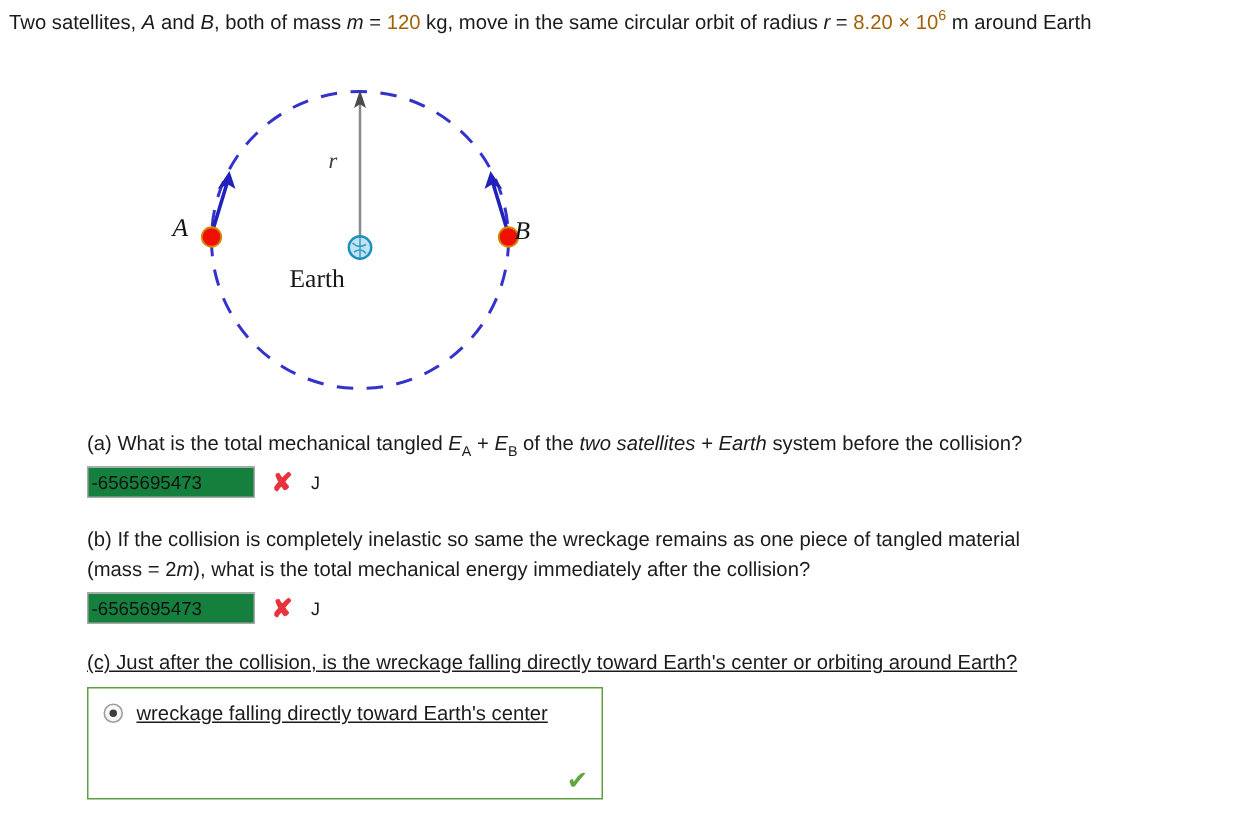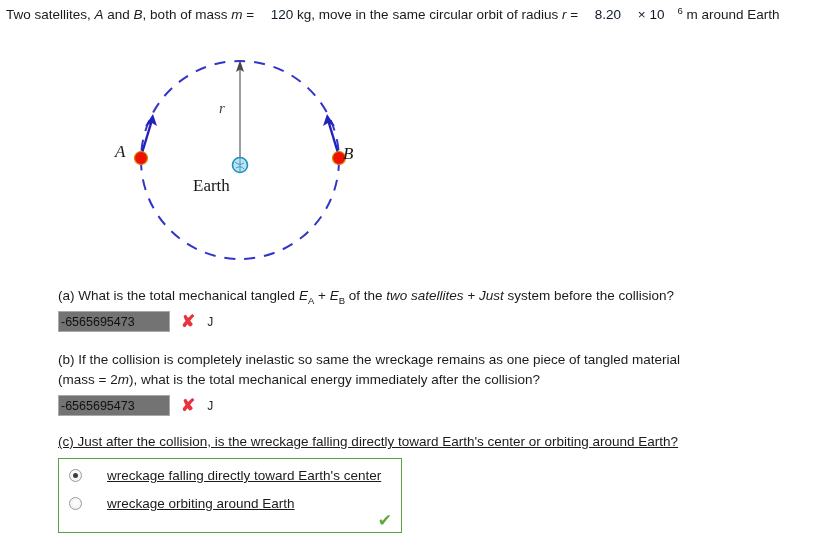--- a/index.html
+++ b/index.html
@@ -16,21 +16,21 @@
     color: #1b1b1b;
     overflow: hidden;
   }
   .intro {
     position: absolute;
     left: 6px;
     top: 4px;
     width: 818px;
     line-height: 22px;
   }
-  .red { color: #0f172a; margin-left: 13px; }
+  .red { color: #a16207; }
   .ital { font-style: italic; }
   sup.exp { font-size: 9.5px; vertical-align: super; line-height: 0; }
   sub.sb { font-size: 9.5px; vertical-align: sub; line-height: 0; }
 
   
   .figure {
     position: absolute;
     left: 95px;
     top: 56px;
     width: 290px;
@@ -83,21 +83,21 @@
 
   .answer-row {
     display: flex;
     align-items: center;
     margin-top: 5px;
   }
   .ans-input {
     width: 106px;
     height: 17px;
     border: 1px solid #a9a9a9;
-    background: #737373;
+    background: #15803d;
     font-family: "Liberation Sans", sans-serif;
     font-size: 12.5px;
     color: #111111;
     padding: 1px 2px;
     box-sizing: content-box;
     outline: none;
   }
   .mark-wrong {
     color: #e8323c;
     font-size: 17px;
@@ -119,21 +119,20 @@
     background: #ffffff;
     padding: 9px 10px 6px 10px;
     box-sizing: border-box;
     position: relative;
     height: 75px;
   }
   .choice {
     display: flex;
     align-items: center;
     margin-bottom: 13px;
-    gap: 16px;
   }
   .radio {
     width: 13px;
     height: 13px;
     border-radius: 50%;
     border: 1px solid #9a9a9a;
     background: radial-gradient(circle at 50% 40%, #ffffff 0%, #eeeeee 100%);
     margin-right: 9px;
     flex: 0 0 auto;
     position: relative;
@@ -190,21 +189,21 @@
     <circle cx="244" cy="102" r="6.5" fill="#f01000" stroke="#d78a00" stroke-width="1.2"></circle>
   </svg>
   <div class="lbl-A">A</div>
   <div class="lbl-B">B</div>
   <div class="lbl-r">r</div>
   <div class="earth-label">Earth</div>
 </div>
 
 <div class="qa">
   <div class="qtext">
-    <span>(a) What is the total mechanical tangled </span><span class="ital">E</span><sub class="sb">A</sub><span> + </span><span class="ital">E</span><sub class="sb">B</sub><span> of the </span><span class="ital">two satellites + Just</span><span> system before the collision?</span>
+    <span>(a) What is the total mechanical tangled </span><span class="ital">E</span><sub class="sb">A</sub><span> + </span><span class="ital">E</span><sub class="sb">B</sub><span> of the </span><span class="ital">two satellites + Earth</span><span> system before the collision?</span>
   </div>
   <div class="answer-row">
     <input class="ans-input" type="text" value="-6565695473" style="">
     <span class="mark-wrong">✘</span>
     <span class="unit">J</span>
   </div>
 </div>
 
 <div class="qb">
   <div class="qtext">(b) If the collision is completely inelastic so same the wreckage remains as one piece of tangled material</div>
@@ -218,19 +217,15 @@
   </div>
 </div>
 
 <div class="qc">
   <div class="qtext">(c) Just after the collision, is the wreckage falling directly toward Earth's center or orbiting around Earth?</div>
   <div class="choice-box">
     <div class="choice">
       <span class="radio checked"></span>
       <span class="choice-label">wreckage falling directly toward Earth's center</span>
     </div>
-    <div class="choice">
-      <span class="radio"></span>
-      <span class="choice-label">wreckage orbiting around Earth</span>
-    </div>
     <span class="check-ok">✔</span>
   </div>
 </div>
 
 </body></html>

